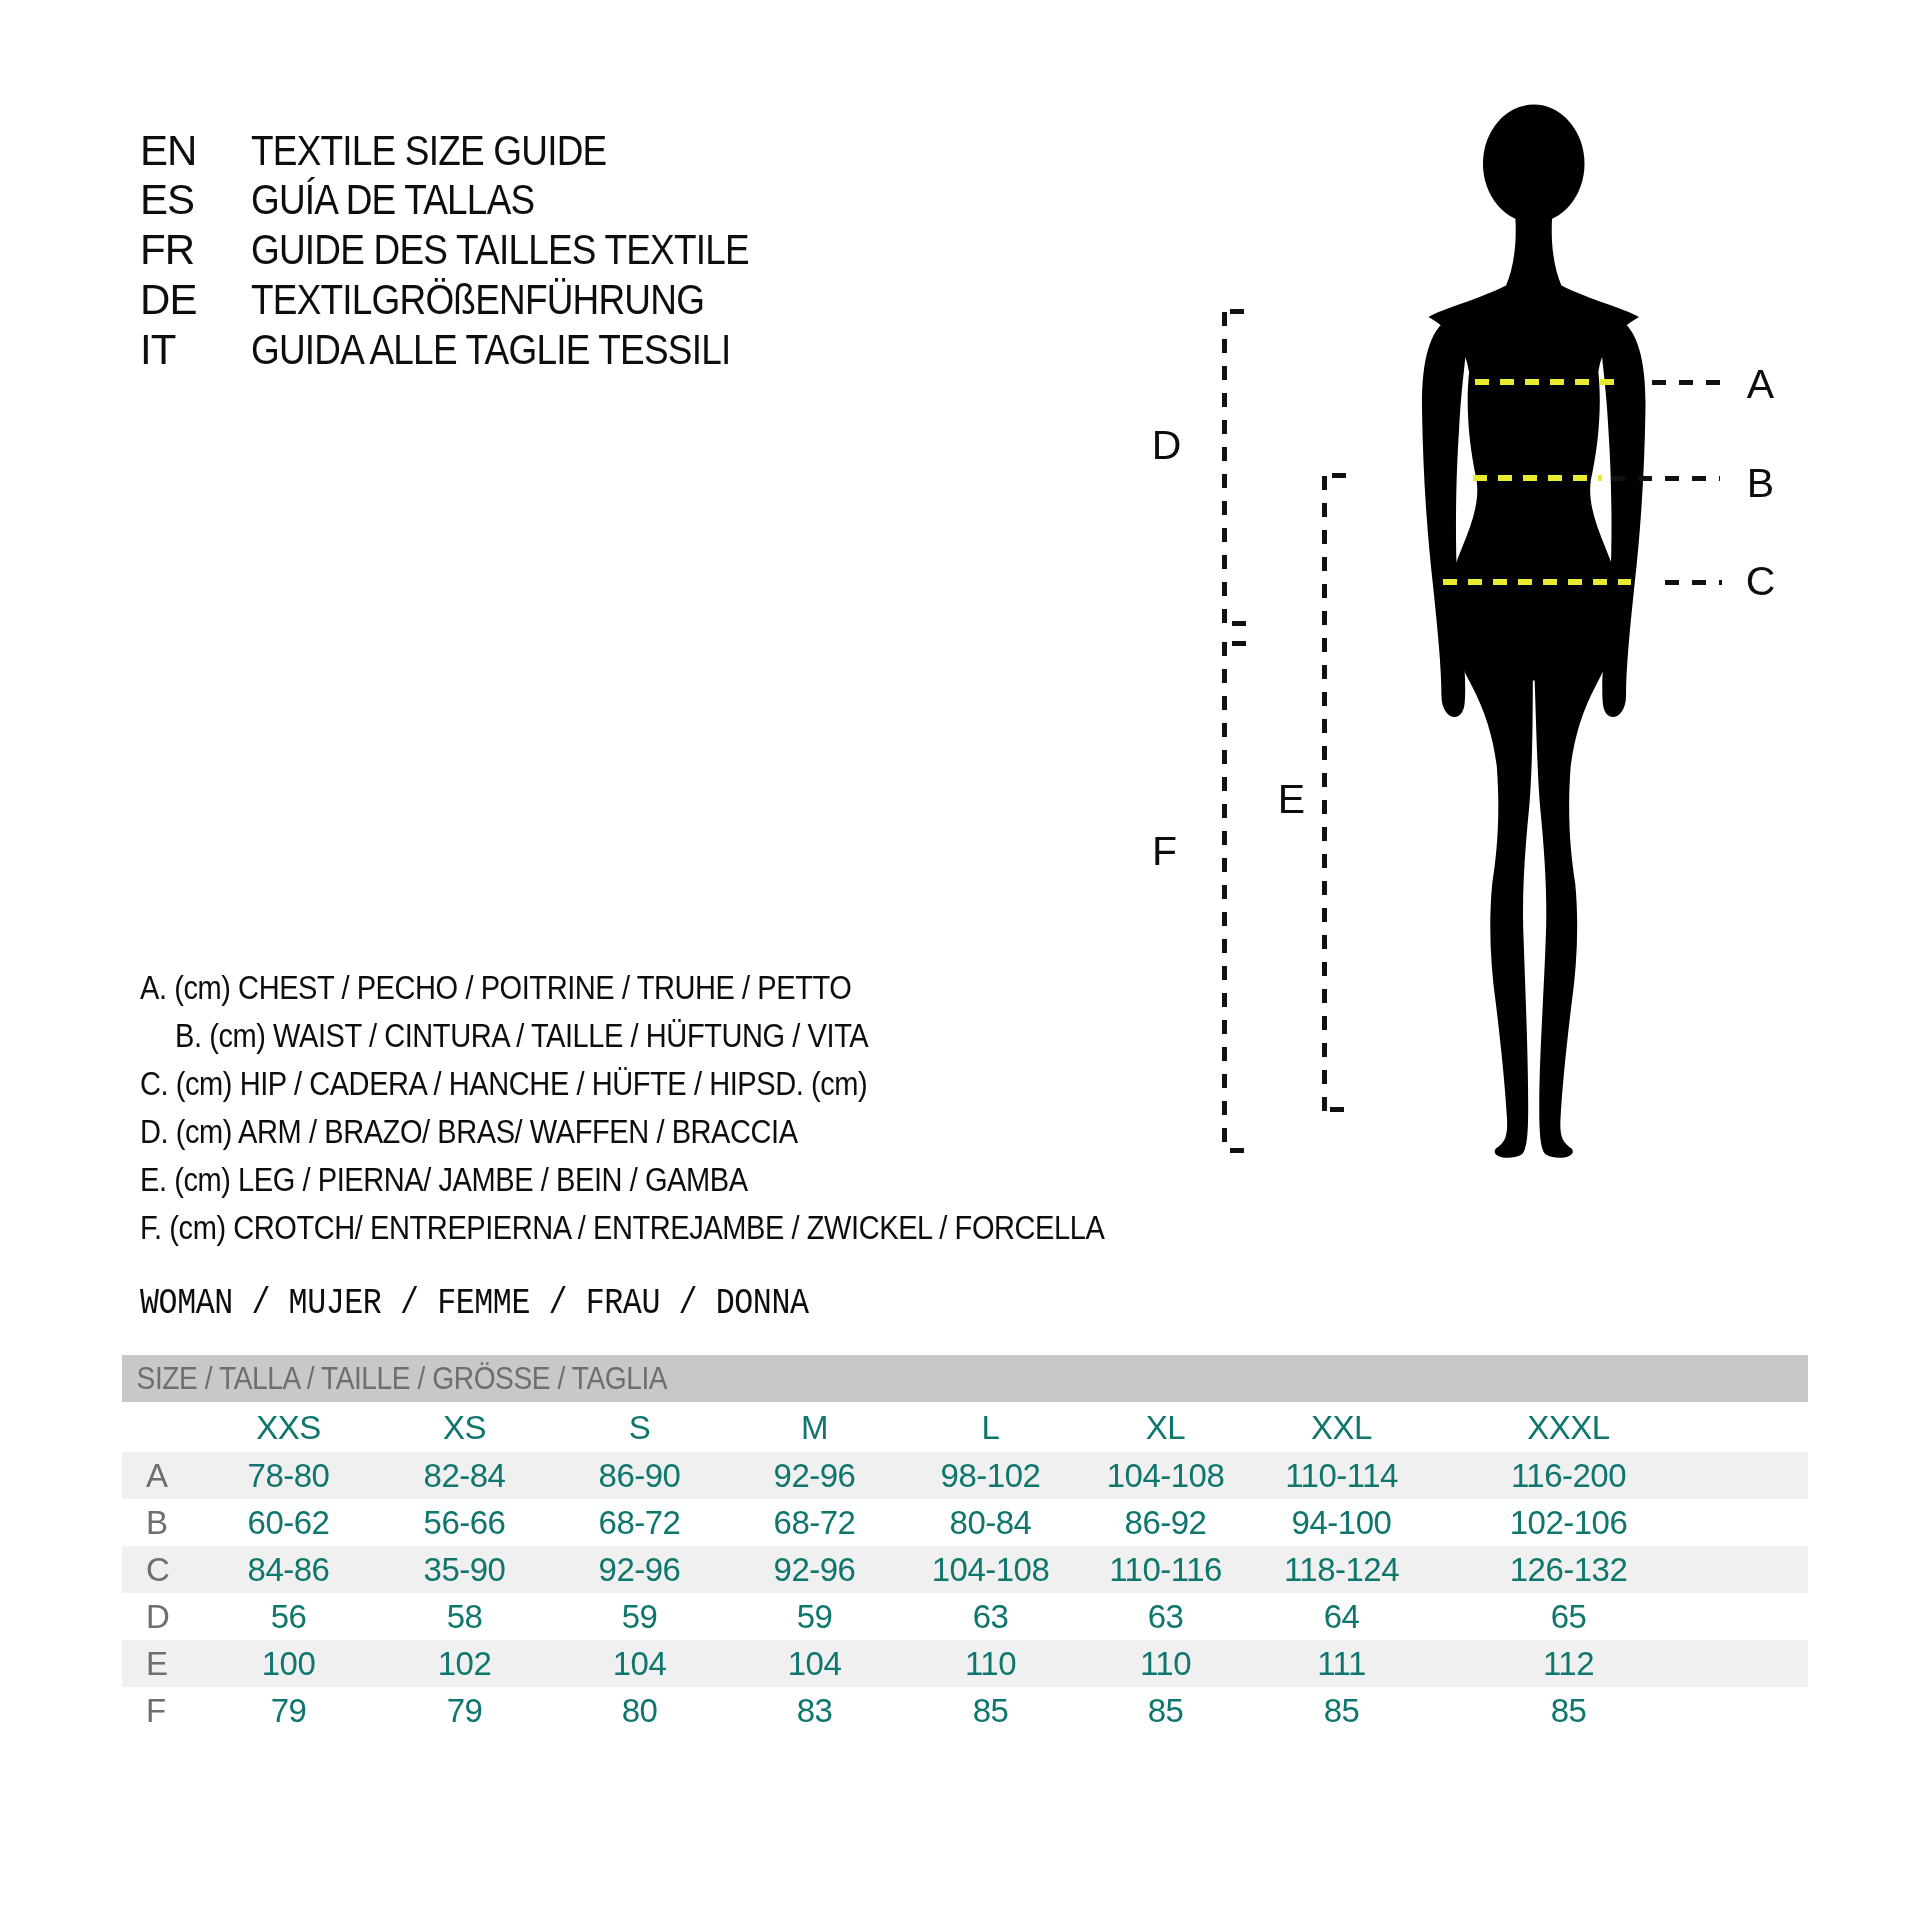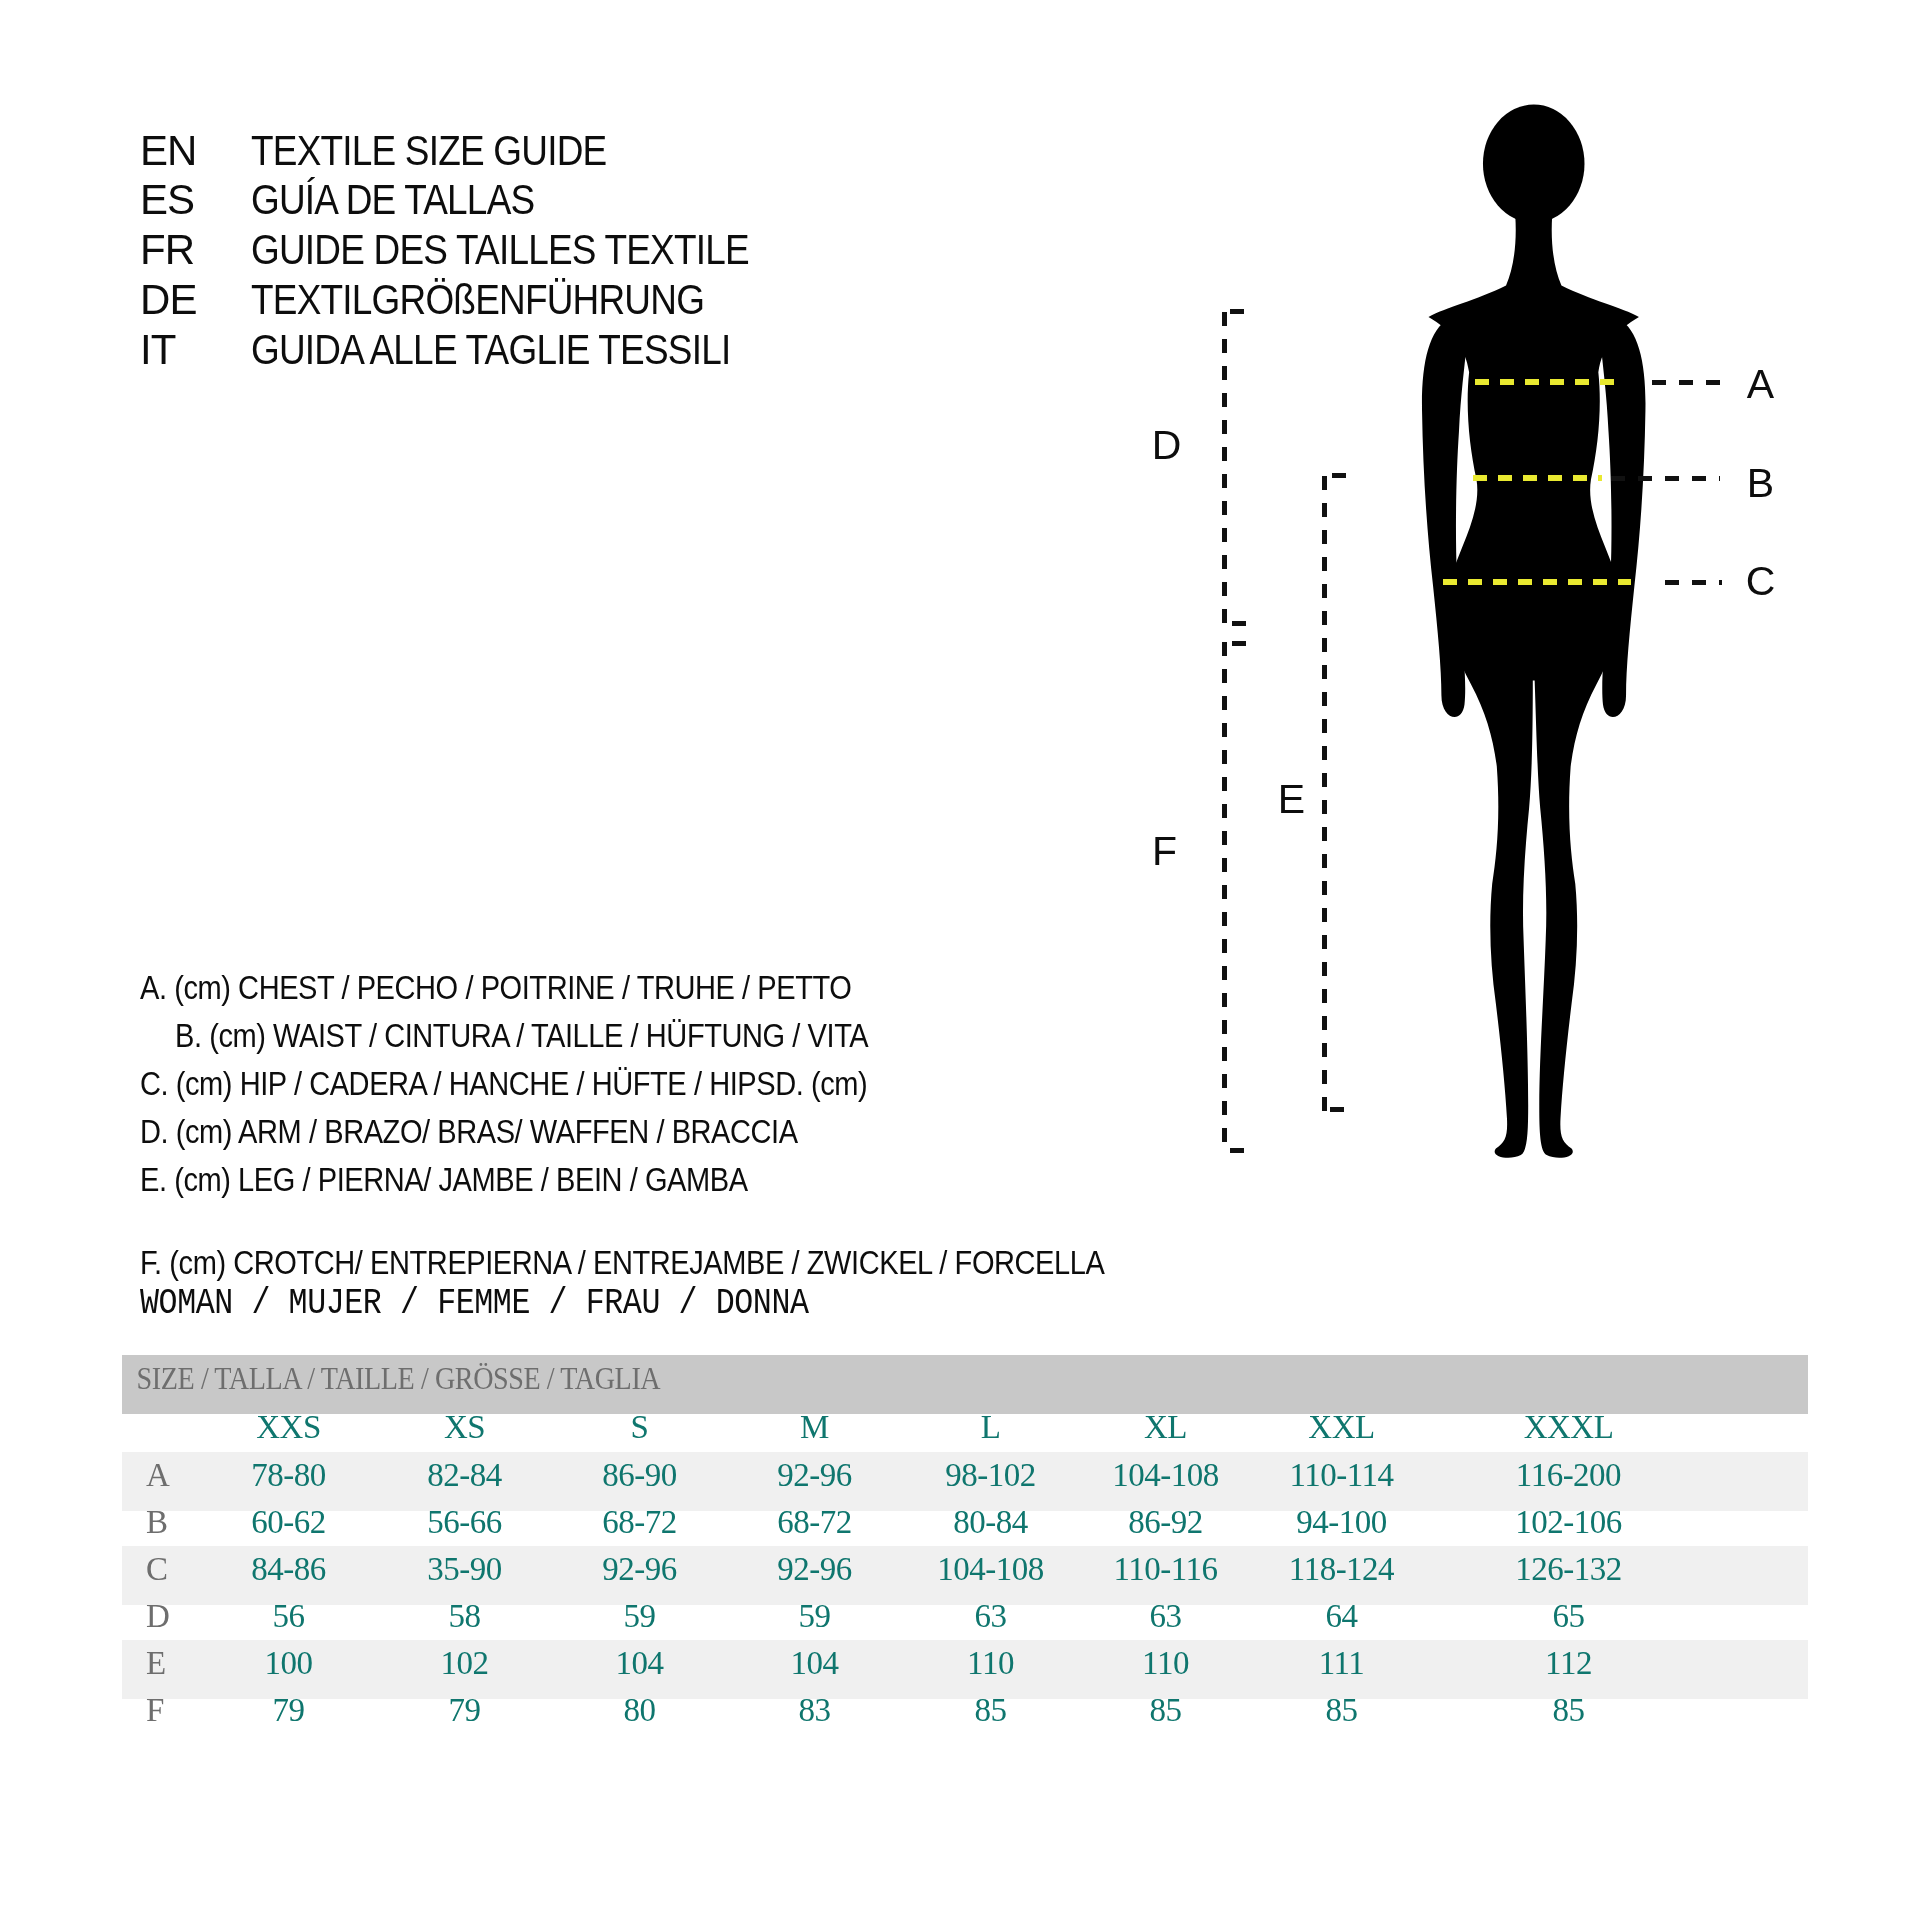--- a/index.html
+++ b/index.html
@@ -21,21 +21,21 @@
   .hdash-yellow{height:5.5px;background-image:repeating-linear-gradient(to right,var(--yellow) 0px,var(--yellow) 14px,transparent 14px,transparent 25px);z-index:3;}
   .tick{width:14px;height:4.6px;background:#111;}
   .measure-label{width:46px;text-align:center;font-size:41px;line-height:44px;letter-spacing:-0.9px;}
 
   
   .legend-line{position:absolute;left:140px;height:48px;line-height:48px;font-size:33px;letter-spacing:-0.5px;white-space:nowrap;}
 
   .section-title{left:140px;top:1283px;height:42px;line-height:42px;font-size:36px;letter-spacing:-0.5px;white-space:nowrap;font-family:Liberation Mono, monospace;}
 
   
-  .tbl-row{position:absolute;left:122px;width:1686px;height:59px;line-height:47px;font-family:Liberation Serif, serif;}
+  .tbl-row{position:absolute;left:122px;width:1686px;height:47px;line-height:47px;}
   .tbl-banner{background:#c8c8c8;color:#6e6e6e;font-size:32px;letter-spacing:-0.5px;}
   .tbl-banner .banner-text{padding-left:16.6px;}
   .row-shaded{background:#f0f0f0;}
   .row-label{position:absolute;left:24px;top:0;font-size:33px;color:#6e6e6e;}
   .cell{position:absolute;top:0;width:175px;text-align:center;font-size:33px;color:#0f766e;letter-spacing:-0.5px;}
   .c0{left:79px;}.c1{left:255px;}.c2{left:430px;}.c3{left:605px;}
   .c4{left:781px;}.c5{left:956px;}.c6{left:1132px;}.c7{left:1359px;}
 </style>
 </head>
 <body>
@@ -146,21 +146,21 @@
   <div class="abs tick" style="left:1332px;top:473px;"></div>
   <div class="abs tick" style="left:1330px;top:1107px;"></div>
   <div class="abs measure-label" style="left:1268px;top:777px;">E</div>
 
   <div>
     <div class="legend-line" style="top:964px;"><span class="condense">A. (cm) CHEST / PECHO / POITRINE / TRUHE / PETTO</span></div>
     <div class="legend-line" style="top:1012px;margin-left:35px;"><span class="condense">B. (cm) WAIST / CINTURA / TAILLE / HÜFTUNG / VITA</span></div>
     <div class="legend-line" style="top:1060px;"><span class="condense">C. (cm) HIP / CADERA / HANCHE / HÜFTE / HIPSD. (cm)</span></div>
     <div class="legend-line" style="top:1108px;"><span class="condense">D. (cm) ARM / BRAZO/ BRAS/ WAFFEN / BRACCIA</span></div>
     <div class="legend-line" style="top:1156px;"><span class="condense">E. (cm) LEG / PIERNA/ JAMBE / BEIN / GAMBA</span></div>
-    <div class="legend-line" style="top:1204px;margin-top:35px;"><span class="condense">F. (cm) CROTCH/ ENTREPIERNA / ENTREJAMBE / ZWICKEL / FORCELLA</span></div>
+    <div class="legend-line" style="top:1204px;"><span class="condense">F. (cm) CROTCH/ ENTREPIERNA / ENTREJAMBE / ZWICKEL / FORCELLA</span></div>
   </div>
 
   <div class="abs section-title"><span class="condense">WOMAN / MUJER / FEMME / FRAU / DONNA</span></div>
 
   <div>
     <div class="tbl-row tbl-banner" style="top:1355px;">
       <span class="banner-text condense">SIZE / TALLA / TAILLE / GRÖSSE / TAGLIA</span>
     </div>
 
     <div class="tbl-row" style="top:1404px;">

